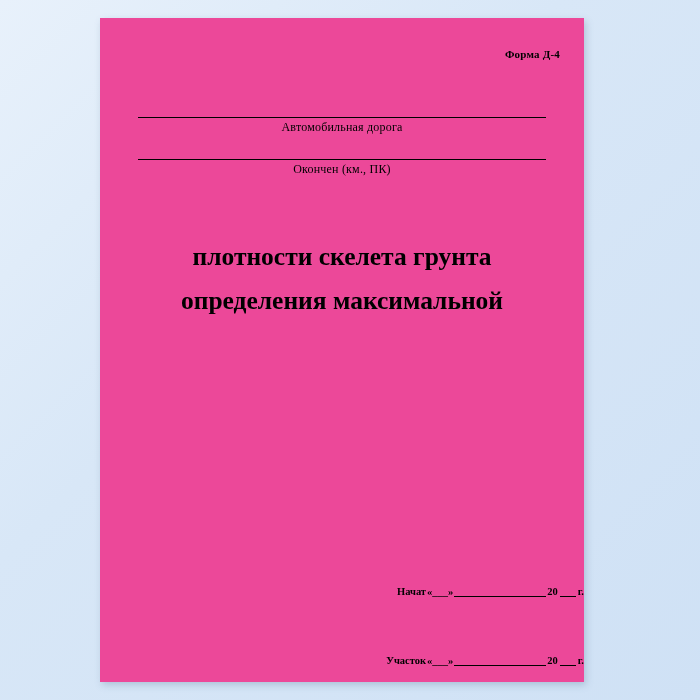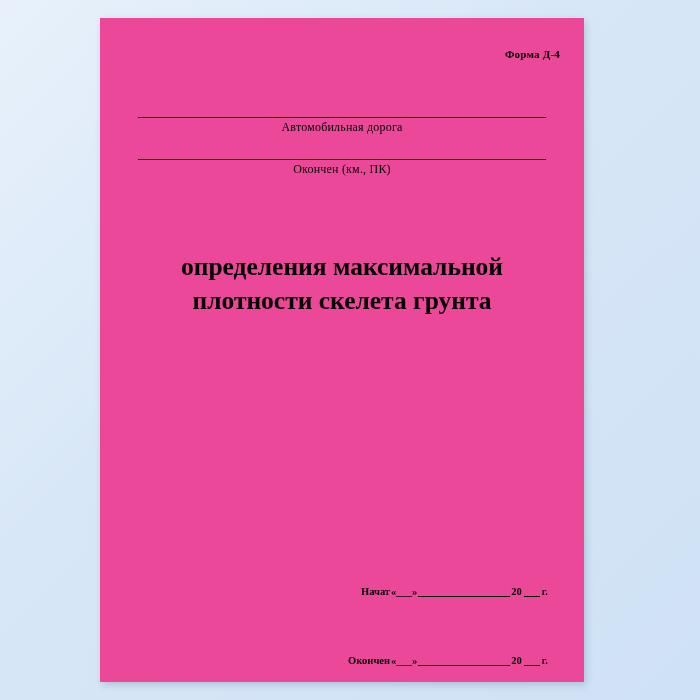--- a/index.html
+++ b/index.html
@@ -80,21 +80,20 @@
   .footer-area {
     position: absolute;
     left: 0;
     top: 526px;
     width: 484px;
   }
   .footer-row {
     display: flex;
     align-items: flex-end;
     justify-content: flex-end;
-    padding-right: 36px;
     font-size: 10.5px;
     font-weight: bold;
     color: #000;
     margin-bottom: 16px;
   }
   .footer-label {
     white-space: nowrap;
     margin-right: 1px;
   }
   .footer-quote {
@@ -134,37 +133,37 @@
     <div class="rule-line"></div>
     <div class="rule-caption">Автомобильная дорога</div>
   </div>
 
   <div class="rule-block two">
     <div class="rule-line"></div>
     <div class="rule-caption">Окончен (км., ПК)</div>
   </div>
 
   <div class="title-area">
+    <div class="title-sub" style="margin-top:0;">плотности скелета грунта</div>
     <div class="title-sub">определения максимальной</div>
-    <div class="title-sub" style="margin-top:0;">плотности скелета грунта</div>
   </div>
 
   <div class="footer-area">
 
     <div class="footer-row">
       <span class="footer-label">Начат</span>
       <span class="footer-quote">«___»</span>
       <span class="footer-fill"></span>
       <span class="footer-year">20</span>
       <span class="footer-fill-small"></span>
       <span class="footer-end">г.</span>
     </div>
 
     <div class="footer-row">
-      <span class="footer-label">Окончен</span>
+      <span class="footer-label">Участок</span>
       <span class="footer-quote">«___»</span>
       <span class="footer-fill"></span>
       <span class="footer-year">20</span>
       <span class="footer-fill-small"></span>
       <span class="footer-end">г.</span>
     </div>
 
   </div>
 
 </div>

